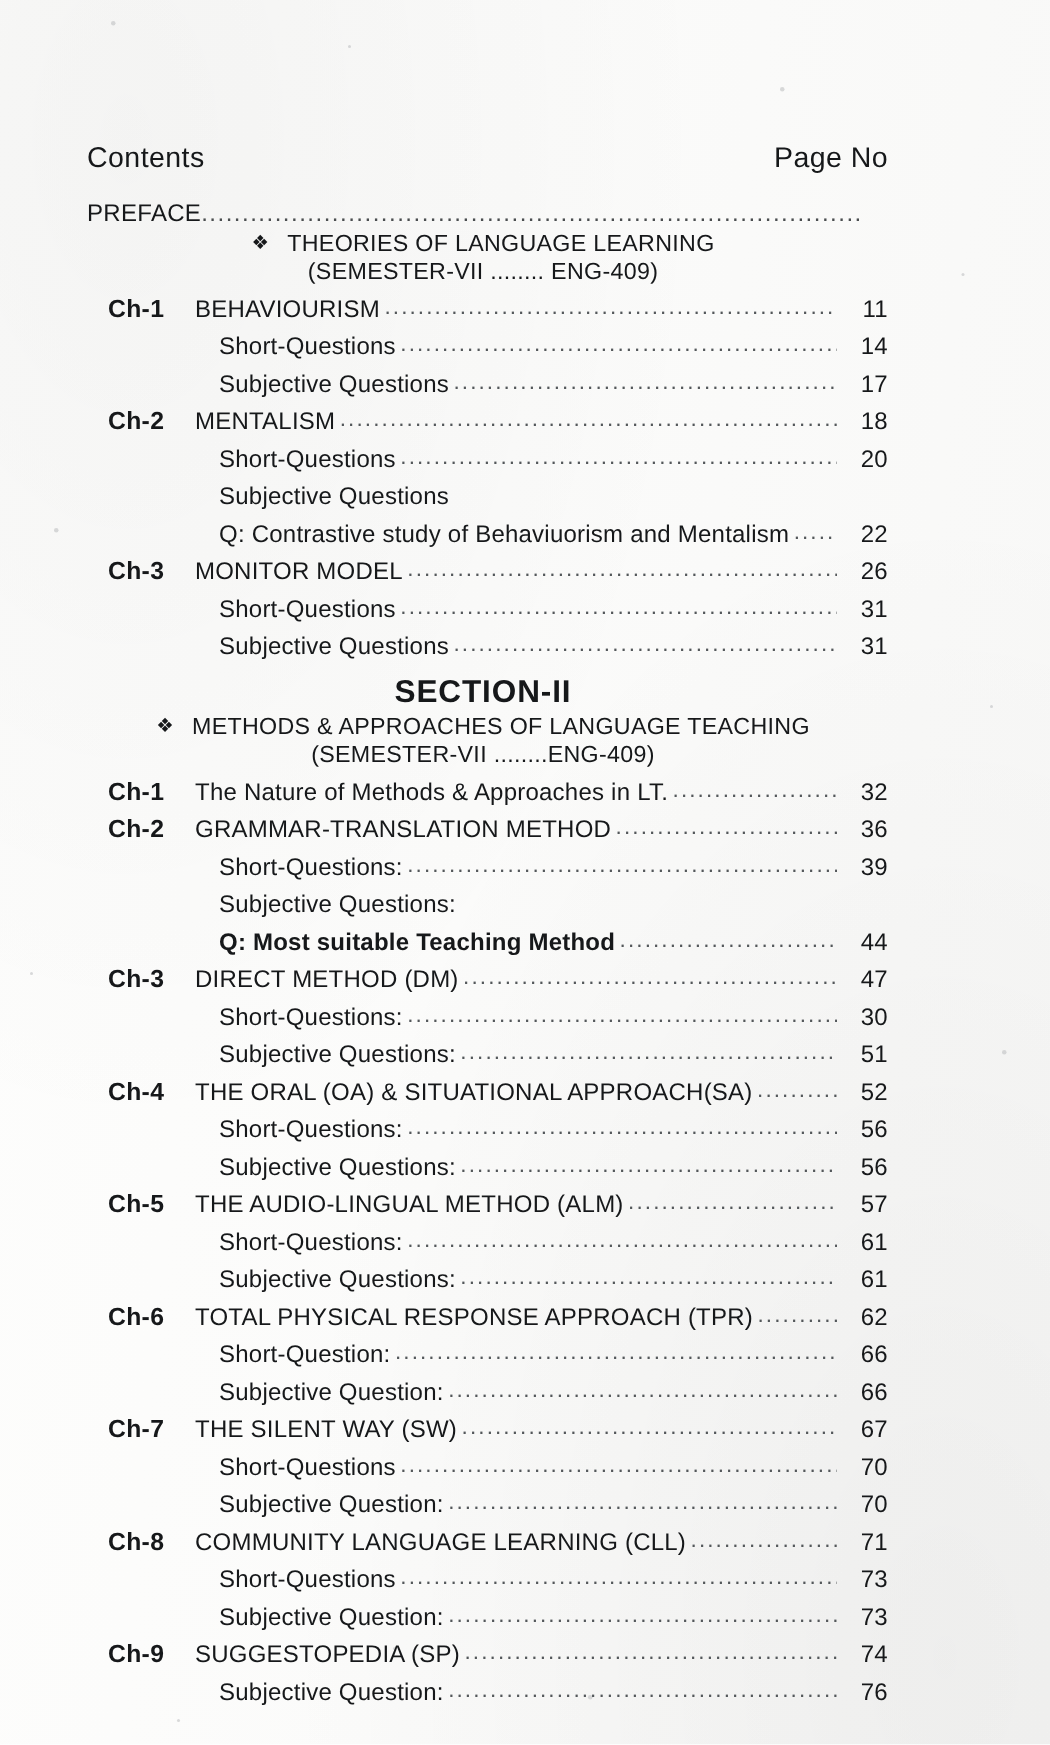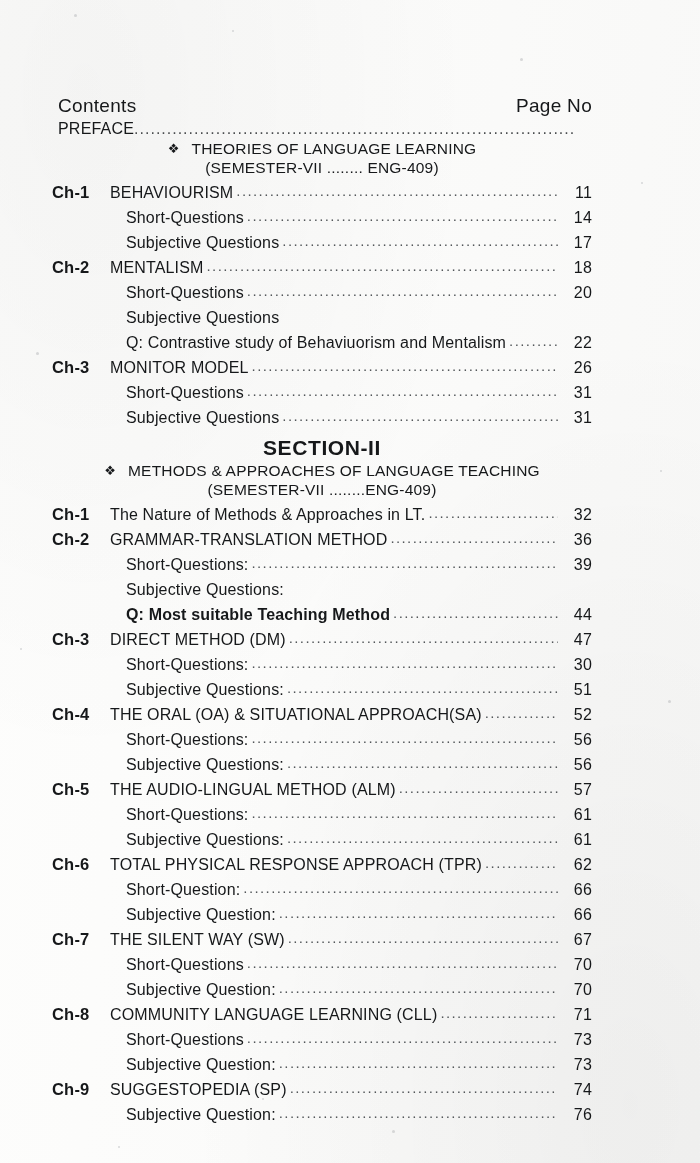--- a/index.html
+++ b/index.html
@@ -42,21 +42,21 @@
     padding: 0 52px 0 58px;
     display: flex;
     justify-content: space-between;
     align-items: baseline;
     font-size: 19px;
     letter-spacing: .3px;
   }
   .preface-row {
     padding: 0 52px 0 58px;
     font-size: 16px;
-    margin-top: 3px;
+    margin-top: 17px;
     letter-spacing: .2px;
   }
   .preface-row .dots { color: #4a4d4f; letter-spacing: 1px; }
 
   .section-title {
     text-align: center;
     font-size: 21px;
     font-weight: bold;
     letter-spacing: .6px;
     margin: 6px 0 2px 0;
@@ -73,21 +73,21 @@
     font-size: 13px;
     transform: translateY(-1px);
   }
   .section-sub2 {
     text-align: center;
     font-size: 15.5px;
     letter-spacing: .2px;
     margin: 1px 0 3px 0;
   }
 
-  .rows { padding: 0 52px 0 52px; }
+  .rows { padding: 0 52px 0 72px; }
 
   .row {
     display: flex;
     align-items: baseline;
     font-size: 16px;
     line-height: 25px;
     white-space: nowrap;
   }
   .row .ch {
     width: 58px;

